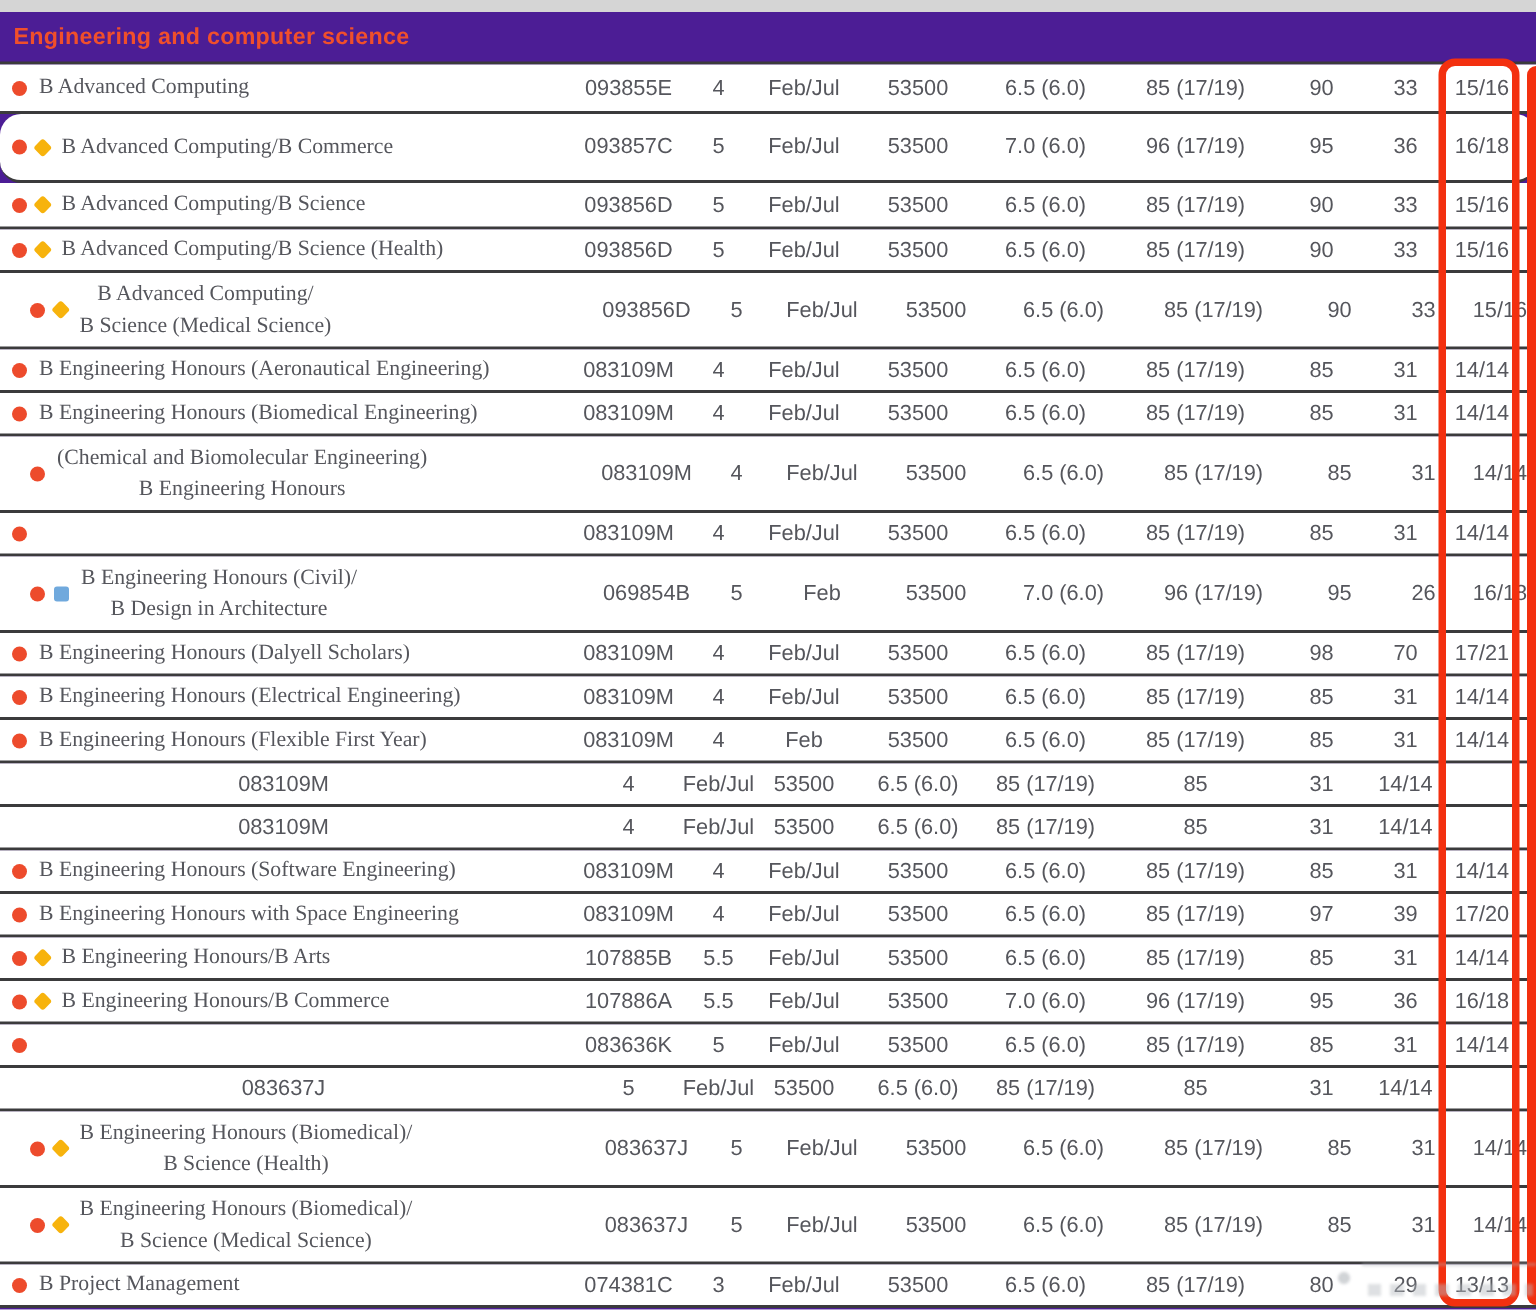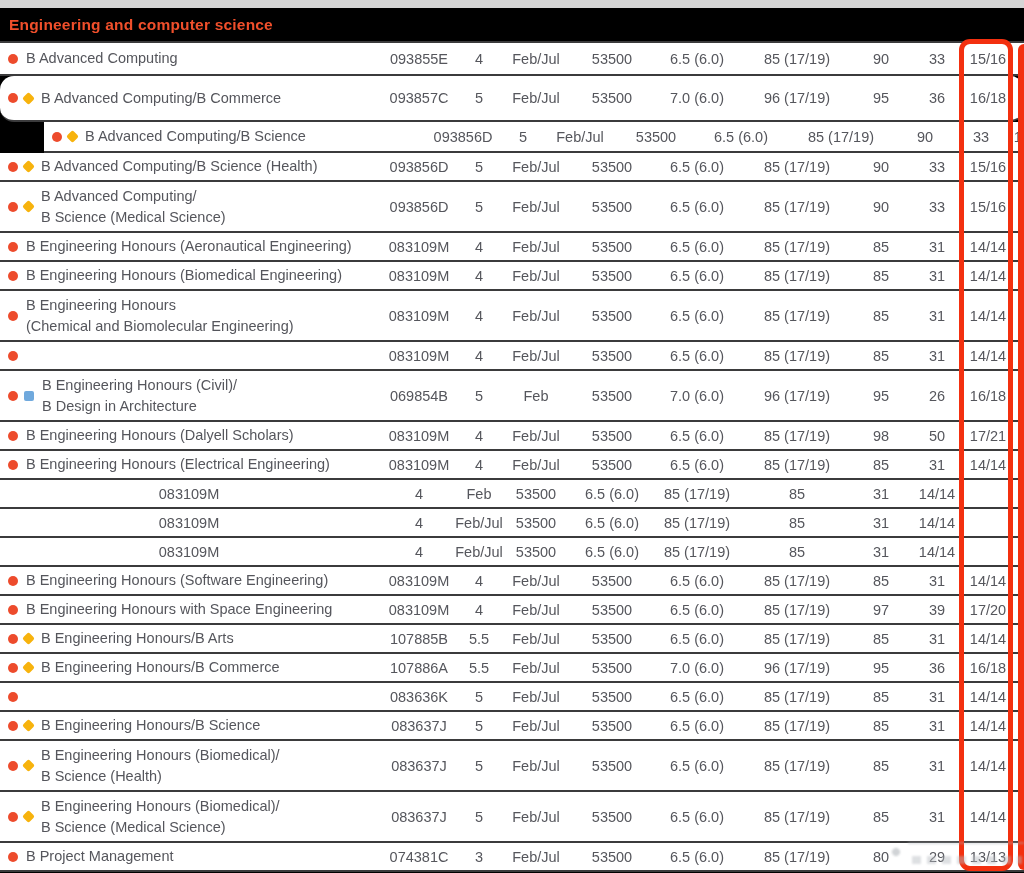--- a/index.html
+++ b/index.html
@@ -1,33 +1,33 @@
 <!DOCTYPE html>
 <html><head>
 <meta charset="utf-8">
 <style>
   html,body{margin:0;padding:0;background:#ffffff;}
   body{width:1024px;height:873px;overflow:hidden;}
-  .screen{position:relative;width:1024px;height:873px;background:#000000;
+  .screen{position:relative;width:1024px;height:873px;background:#4c1d95;
           font-family:"Liberation Sans",sans-serif;}
   .top-strip{height:8px;width:100%;background:#d5d5d5;}
   .section-header{height:33px;display:flex;align-items:center;padding-left:9px;
           font-size:15.5px;font-weight:bold;letter-spacing:.2px;}
   #rows{border-top:2px solid #3b3b3c;}
   .row{display:grid;
        grid-template-columns:378px 82px 38px 76px 76px 94px 106px 62px 50px 52px 10px;
        border-bottom:2px solid #3b3b3c;min-height:29px;box-sizing:border-box;
        align-items:center;background:#fff;}
-  .row.two{min-height:51px;}
+  .row.two{min-height:51px;padding-left:12px;}
   #rows .row:nth-child(1){min-height:33px;}
   #rows .row:nth-child(2){min-height:46px;border-radius:14px;}
-  #rows .row:nth-child(3){min-height:31px;margin-left:44px;}
+  #rows .row:nth-child(3){min-height:31px;}
   .cell{display:flex;justify-content:center;align-items:center;
         font-size:14.5px;color:#55565c;text-align:center;line-height:20px;}
-  .cell.name{justify-content:flex-start;text-align:left;padding-left:8px;gap:8px;}
+  .cell.name{justify-content:flex-start;text-align:center;padding-left:8px;gap:8px;font-family:Liberation Serif, serif;}
   .icons{display:inline-flex;gap:6px;align-items:center;flex:0 0 auto;}
   .ic{display:inline-block;}
   .ic-dot{width:10px;height:10px;border-radius:50%;background:#ed4b2c;}
   .ic-diamond{width:9px;height:9px;border-radius:2px;background:#f7b30d;transform:rotate(45deg);}
   .ic-square{width:10px;height:10px;border-radius:2px;background:#70a9dd;}
   .nm{display:flex;flex-direction:column;line-height:21px;}
   
   .red-box{position:absolute;left:959px;top:39px;width:54px;height:832px;
            border:5px solid;border-radius:11px;box-sizing:border-box;pointer-events:none;}
   .red-edge{position:absolute;left:1018px;top:44px;width:6px;height:826px;
@@ -194,22 +194,22 @@
         <div class="cell">31</div>
         <div class="cell">14/14</div>
         <div class="cell"></div>
       </div>
       <div class="row two">
         <div class="cell name">
           <span class="icons">
             <span class="ic ic-dot"></span>
           </span>
           <span class="nm">
+            <span>(Chemical and Biomolecular Engineering)</span>
             <span>B Engineering Honours</span>
-            <span>(Chemical and Biomolecular Engineering)</span>
           </span>
         </div>
         <div class="cell">083109M</div>
         <div class="cell">4</div>
         <div class="cell">Feb/Jul</div>
         <div class="cell">53500</div>
         <div class="cell">6.5 (6.0)</div>
         <div class="cell">85 (17/19)</div>
         <div class="cell">85</div>
         <div class="cell">31</div>
@@ -264,21 +264,21 @@
             <span>B Engineering Honours (Dalyell Scholars)</span>
           </span>
         </div>
         <div class="cell">083109M</div>
         <div class="cell">4</div>
         <div class="cell">Feb/Jul</div>
         <div class="cell">53500</div>
         <div class="cell">6.5 (6.0)</div>
         <div class="cell">85 (17/19)</div>
         <div class="cell">98</div>
-        <div class="cell">50</div>
+        <div class="cell">70</div>
         <div class="cell">17/21</div>
         <div class="cell"></div>
       </div>
       <div class="row">
         <div class="cell name">
           <span class="icons">
             <span class="ic ic-dot"></span>
           </span>
           <span class="nm">
             <span>B Engineering Honours (Electrical Engineering)</span>
@@ -289,20 +289,28 @@
         <div class="cell">Feb/Jul</div>
         <div class="cell">53500</div>
         <div class="cell">6.5 (6.0)</div>
         <div class="cell">85 (17/19)</div>
         <div class="cell">85</div>
         <div class="cell">31</div>
         <div class="cell">14/14</div>
         <div class="cell"></div>
       </div>
       <div class="row">
+        <div class="cell name">
+          <span class="icons">
+            <span class="ic ic-dot"></span>
+          </span>
+          <span class="nm">
+            <span>B Engineering Honours (Flexible First Year)</span>
+          </span>
+        </div>
         <div class="cell">083109M</div>
         <div class="cell">4</div>
         <div class="cell">Feb</div>
         <div class="cell">53500</div>
         <div class="cell">6.5 (6.0)</div>
         <div class="cell">85 (17/19)</div>
         <div class="cell">85</div>
         <div class="cell">31</div>
         <div class="cell">14/14</div>
         <div class="cell"></div>
@@ -424,29 +432,20 @@
         <div class="cell">Feb/Jul</div>
         <div class="cell">53500</div>
         <div class="cell">6.5 (6.0)</div>
         <div class="cell">85 (17/19)</div>
         <div class="cell">85</div>
         <div class="cell">31</div>
         <div class="cell">14/14</div>
         <div class="cell"></div>
       </div>
       <div class="row">
-        <div class="cell name">
-          <span class="icons">
-            <span class="ic ic-dot"></span>
-            <span class="ic ic-diamond"></span>
-          </span>
-          <span class="nm">
-            <span>B Engineering Honours/B Science</span>
-          </span>
-        </div>
         <div class="cell">083637J</div>
         <div class="cell">5</div>
         <div class="cell">Feb/Jul</div>
         <div class="cell">53500</div>
         <div class="cell">6.5 (6.0)</div>
         <div class="cell">85 (17/19)</div>
         <div class="cell">85</div>
         <div class="cell">31</div>
         <div class="cell">14/14</div>
         <div class="cell"></div>

